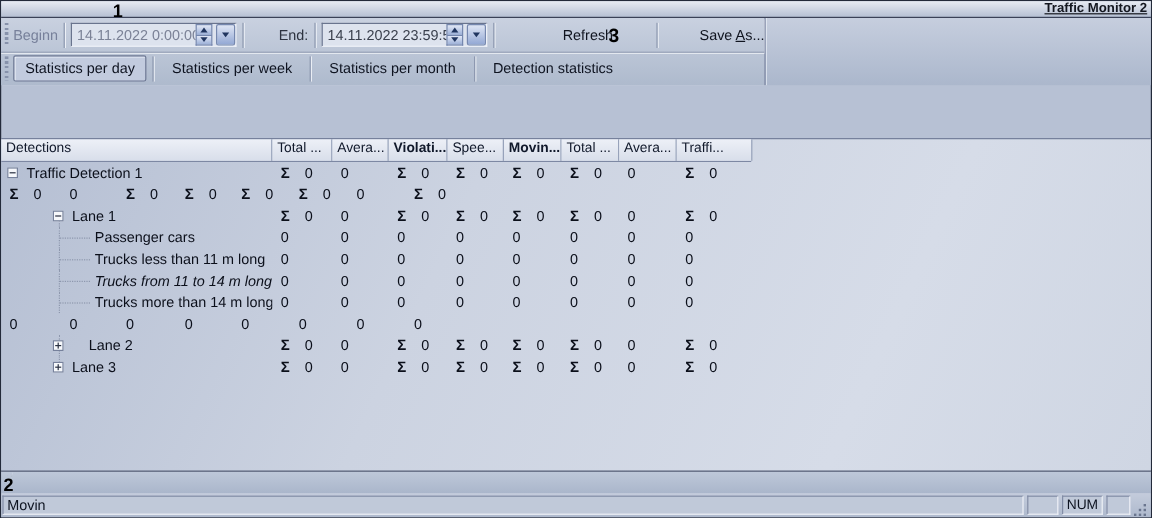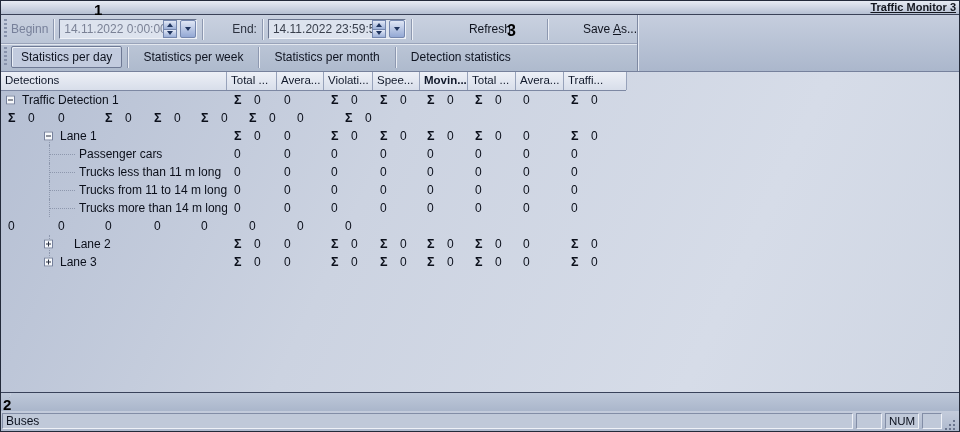--- a/index.html
+++ b/index.html
@@ -60,21 +60,21 @@
   .cmd-save { margin-left:30px; }
   .cmd-save .mn { text-decoration:underline; }
   .sep-after-refresh { margin-left:36px; }
 
   .tbtn { font-size:12px; color:#0e1320; padding:3px 9px; white-space:nowrap; border:1px solid transparent; }
   .tbtn.checked { border:1px solid #6e7994; border-radius:2px; background:#c2cbde;
     box-shadow:inset 1px 1px 0 rgba(240,244,250,.9); }
 
   
   .table-zone { flex:1; position:relative; border-top:1px solid #76819c;
-    background:linear-gradient(115deg,#b5bfd3,#ccd3e1 38%,#d6dce8 75%,#cfd6e3); overflow:hidden; }
+    background:linear-gradient(115deg,#b5bfd3,#ccd3e1 38%,#d6dce8 75%,#cfd6e3); overflow:hidden;margin-top:44px; }
   .thead { display:flex; width:625px; height:19px; border-bottom:1px solid #7d88a3; }
   .hcell { background:linear-gradient(#edf0f7,#d8deea); border-right:1px solid #97a2ba;
     font-size:11.5px; color:#10182a; padding:2px 0 0 4px; white-space:nowrap; overflow:hidden; }
   .tbody { position:relative; }
   .trow { display:flex; height:18px; align-items:center; }
   .tcell0 { width:226px; flex:0 0 226px; position:relative; height:100%; overflow:hidden; }
   .tlabel { position:absolute; top:50%; transform:translateY(-50%); font-size:12px;
     color:#0b0f1a; white-space:nowrap; }
   .vcell { height:100%; display:flex; align-items:center; padding-left:7px; flex:0 0 auto; }
   .sigma { display:inline-block; width:13px; font-size:12.5px; font-weight:600; color:#0b0f1a; margin-right:7px; }
@@ -124,21 +124,21 @@
 
 <div class="window">
 
   <div class="tabbar-top">
     <div class="ttab inactive">
         <div class="inner">Current value</div>
       </div>
       <div class="ttab active">
         <div class="inner">Statistics</div>
       </div>
-      <span class="pane-title">Traffic Monitor 3</span>
+      <span class="pane-title">Traffic Monitor 2</span>
   </div>
 
   <div class="toolbar-zone">
     <div class="toolbar-panel">
 
       <div class="tb-row tb-row1">
         <span class="gripper"></span>
         <span class="tb-label lbl-begin">Beginni...</span>
         <span class="vsep"></span>
         <span class="date-field">
@@ -190,21 +190,21 @@
         </div>
 
     </div>
   </div>
 
   <div class="table-zone">
     <div class="thead">
         <div class="hcell" style="width: 226px; flex: 0 0 226px;">Detections</div>
         <div class="hcell" style="width: 50px; flex: 0 0 50px;">Total ...</div>
         <div class="hcell" style="width: 47px; flex: 0 0 47px;">Avera...</div>
-        <div class="hcell" style="width: 49px; flex: 0 0 49px;">Violati...</div>
+        <div class="hcell" style="width: 49px; flex: 0 0 49px; font-weight: bold;">Violati...</div>
         <div class="hcell" style="width: 47px; flex: 0 0 47px;">Spee...</div>
         <div class="hcell" style="width: 48px; flex: 0 0 48px; font-weight: bold;">Movin...</div>
         <div class="hcell" style="width: 48px; flex: 0 0 48px;">Total ...</div>
         <div class="hcell" style="width: 48px; flex: 0 0 48px;">Avera...</div>
         <div class="hcell" style="width: 63px; flex: 0 0 63px;">Traffi...</div>
       </div>
     <div class="tbody">
         <div class="trow">
           <div class="tcell0">
             <div class="expander" style="left: 5px;">
@@ -373,21 +373,21 @@
             <div class="vnum">0</div>
           </div>
           <div class="vcell" style="width: 63px; flex: 0 0 63px;">
             <div class="vnum">0</div>
           </div>
         </div>
         <div class="trow">
           <div class="tcell0">
             <div class="vline full"></div>
             <div class="hstub"></div>
-            <div class="tlabel" style="left: 78px;">Trucks from 11 to 14 m long</div>
+            <div class="tlabel" style="left: 78px; font-style: italic;">Trucks from 11 to 14 m long</div>
           </div>
           <div class="vcell" style="width: 50px; flex: 0 0 50px;">
             <div class="vnum">0</div>
           </div>
           <div class="vcell" style="width: 47px; flex: 0 0 47px;">
             <div class="vnum">0</div>
           </div>
           <div class="vcell" style="width: 49px; flex: 0 0 49px;">
             <div class="vnum">0</div>
           </div>
@@ -550,21 +550,21 @@
   <div class="tabbar-bottom">
       <div class="btab active">
         <div class="inner">Table</div>
       </div>
       <div class="btab inactive">
         <div class="inner">Charts</div>
       </div>
     </div>
 
   <div class="statusbar">
-    <div class="spanel sp-ready">Buses</div>
+    <div class="spanel sp-ready">Movin</div>
     <div class="spanel sp-a"></div>
     <div class="spanel sp-num">NUM</div>
     <div class="spanel sp-b"></div>
     <div class="grip"></div>
   </div>
 
   <div class="annot annot-1">1</div>
   <div class="annot annot-3">3</div>
   <div class="annot annot-2">2</div>
 

